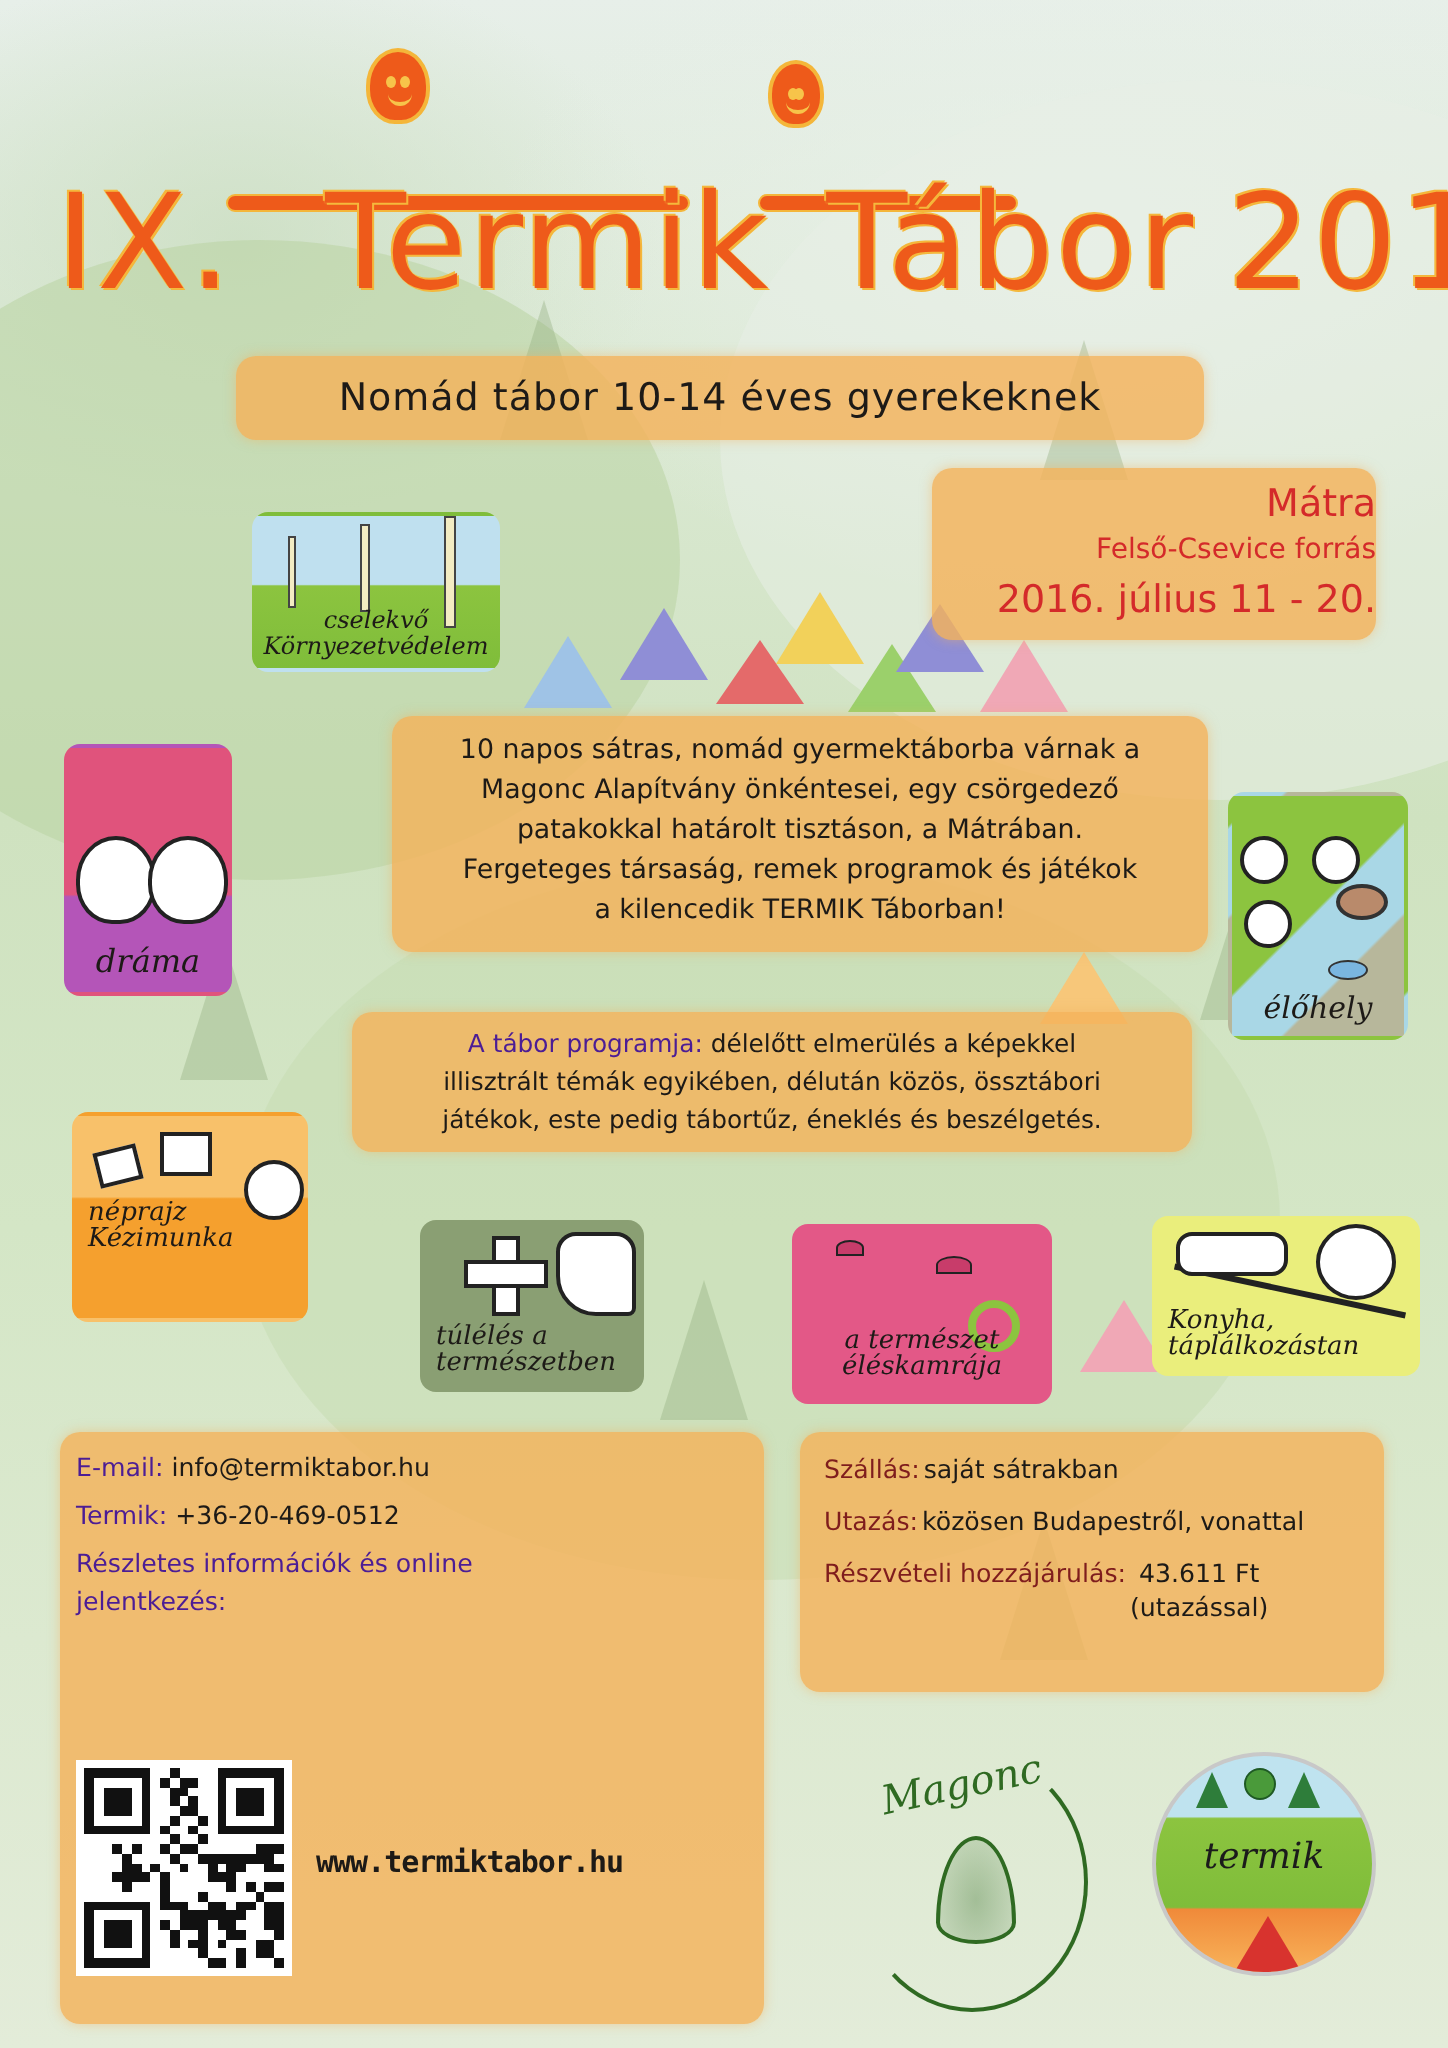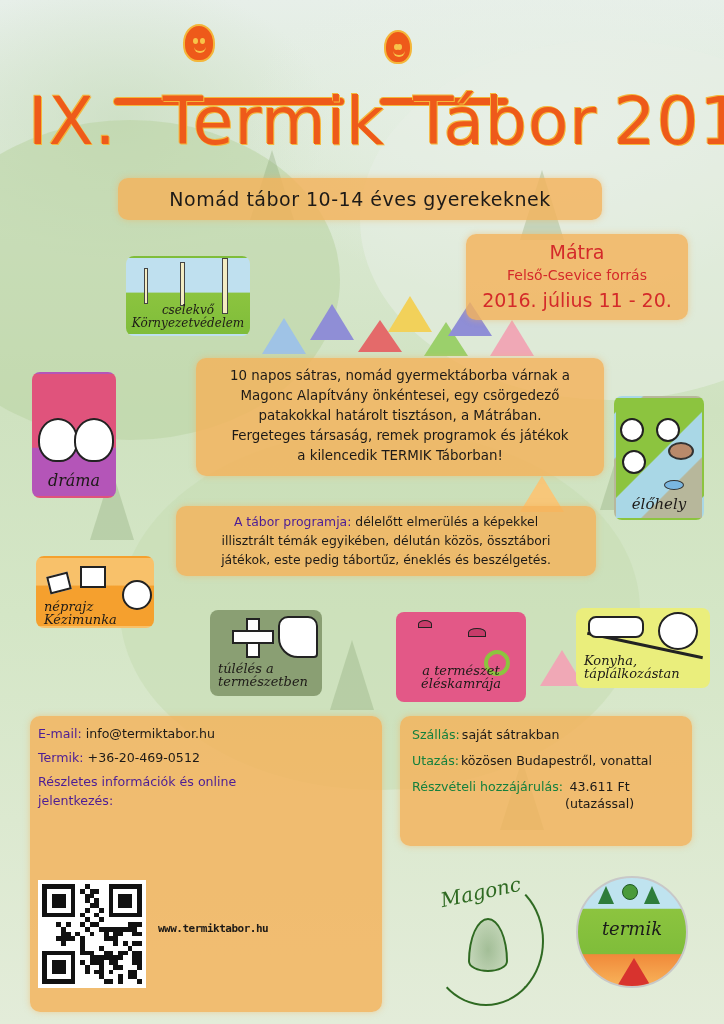--- a/index.html
+++ b/index.html
@@ -49,21 +49,21 @@
     border-radius: 10px;
     box-shadow: 0 0 6px rgba(244,178,90,0.5);
   }
   .subtitle {
     left: 118px; top: 178px; width: 484px; height: 42px;
     display: flex; align-items: center; justify-content: center;
     font-size: 19px; color: #1d1a17; letter-spacing: 0.5px;
   }
   .location {
     left: 466px; top: 234px; width: 222px; height: 86px;
-    text-align: center; color: #d42a2a;
+    text-align: right; color: #d42a2a;
     padding-top: 6px;
   }
   .location .l1 { font-size: 19px; line-height: 24px; }
   .location .l2 { font-size: 14px; line-height: 22px; }
   .location .l3 { font-size: 19px; line-height: 28px; }
 
   .intro {
     left: 196px; top: 358px; width: 408px; height: 118px;
     text-align: center; font-size: 13.4px; line-height: 20px; color: #1d1a17;
     padding-top: 8px;
@@ -80,50 +80,50 @@
     padding: 8px 8px; font-size: 12.6px; color: #1d1a17; line-height: 19px;
   }
   .info-left .row { margin-bottom: 5px; }
   .info-left .row.tight { margin-bottom: 0; }
   .info-left .small { font-size: 8px; }
   .info-right {
     left: 400px; top: 716px; width: 292px; height: 130px;
     padding: 10px 12px; font-size: 12.6px; color: #1d1a17; line-height: 17px;
   }
   .info-right .row { margin-bottom: 9px; display: flex; }
-  .info-right .lbl { color: #15803d; white-space: nowrap; }
+  .info-right .lbl { color: #7f1d1d; white-space: nowrap; }
   .info-right .val { padding-left: 2px; }
 
   .qr {
     position: absolute; left: 38px; top: 880px; width: 108px; height: 108px;
     background: #fff; padding: 4px;
   }
   .qr-grid { width: 100%; height: 100%; display: grid; grid-template-columns: repeat(21, 1fr); grid-template-rows: repeat(21, 1fr); }
   .qr-grid span { background: #111; }
   .url {
-    position: absolute; left: 158px; top: 922px; font-size: 11px; color: #1d1a17;
+    position: absolute; left: 158px; top: 922px; font-size: 15px; color: #1d1a17;
     font-family: "DejaVu Sans Mono", monospace; letter-spacing: -0.5px; font-weight: bold; text-align: center;
   }
 
   
   .tile {
     position: absolute; border-radius: 8px; overflow: hidden;
     border: 2px solid rgba(30,30,30,0.0);
   }
   .tile-label {
     position: absolute; font-family: "DejaVu Serif", serif; font-style: italic;
     color: #1d1a17; font-size: 12px; line-height: 13px; text-align: center; width: 100%;
   }
   .env { left: 126px; top: 256px; width: 124px; height: 80px;
     background: linear-gradient(180deg, #bfe0ef 0%, #bfe0ef 45%, #8cc43f 46%, #7fbd3a 100%); }
   .drama { left: 32px; top: 372px; width: 84px; height: 126px;
     background: linear-gradient(180deg, #e0537c 0%, #e0537c 60%, #b455b8 61%, #b455b8 100%); }
   .elohely { left: 614px; top: 396px; width: 90px; height: 124px;
     background: linear-gradient(135deg, #8cc43f 0%, #8cc43f 48%, #a9d7e6 49%, #a9d7e6 70%, #b7b79b 71%); }
-  .nepr { left: 36px; top: 556px; width: 118px; height: 72px;
+  .nepr { left: 36px; top: 556px; width: 118px; height: 105px;
     background: linear-gradient(180deg, #f8c16a 0%, #f8c16a 40%, #f5a02e 41%, #f5a02e 100%); }
   .tulel { left: 210px; top: 610px; width: 112px; height: 86px; background: #8a9f73; }
   .termk { left: 396px; top: 612px; width: 130px; height: 90px; background: #e35887; }
   .konyha { left: 576px; top: 608px; width: 134px; height: 80px; background: #eaee7c; }
   .deco-circle { position: absolute; border-radius: 50%; background: #fff; border: 2px solid #222; }
   .cross { position: absolute; background: #fff; border: 2px solid #222; }
 
   .magonc {
     position: absolute; left: 428px; top: 876px; width: 116px; height: 130px;
     border: 2px solid transparent; border-bottom-color: #2f6a22; border-right-color: #2f6a22;

